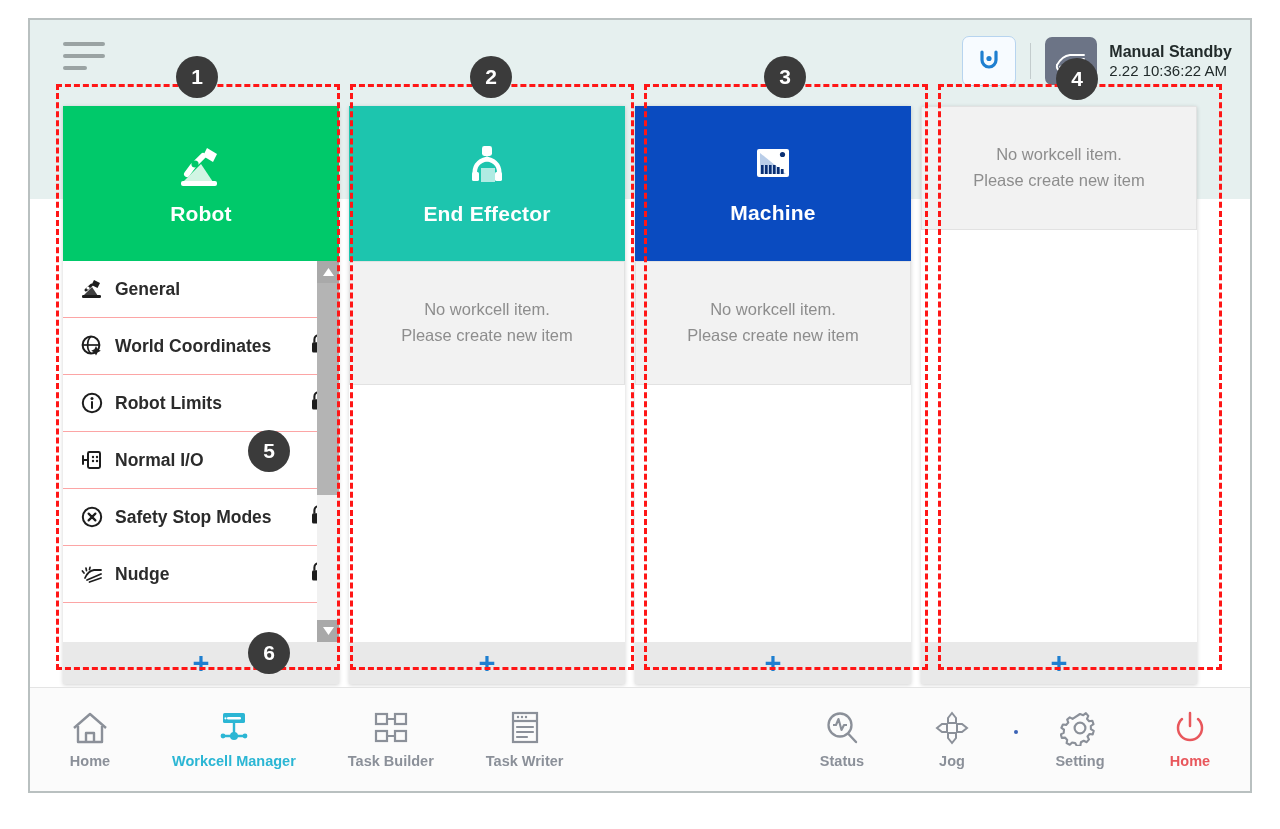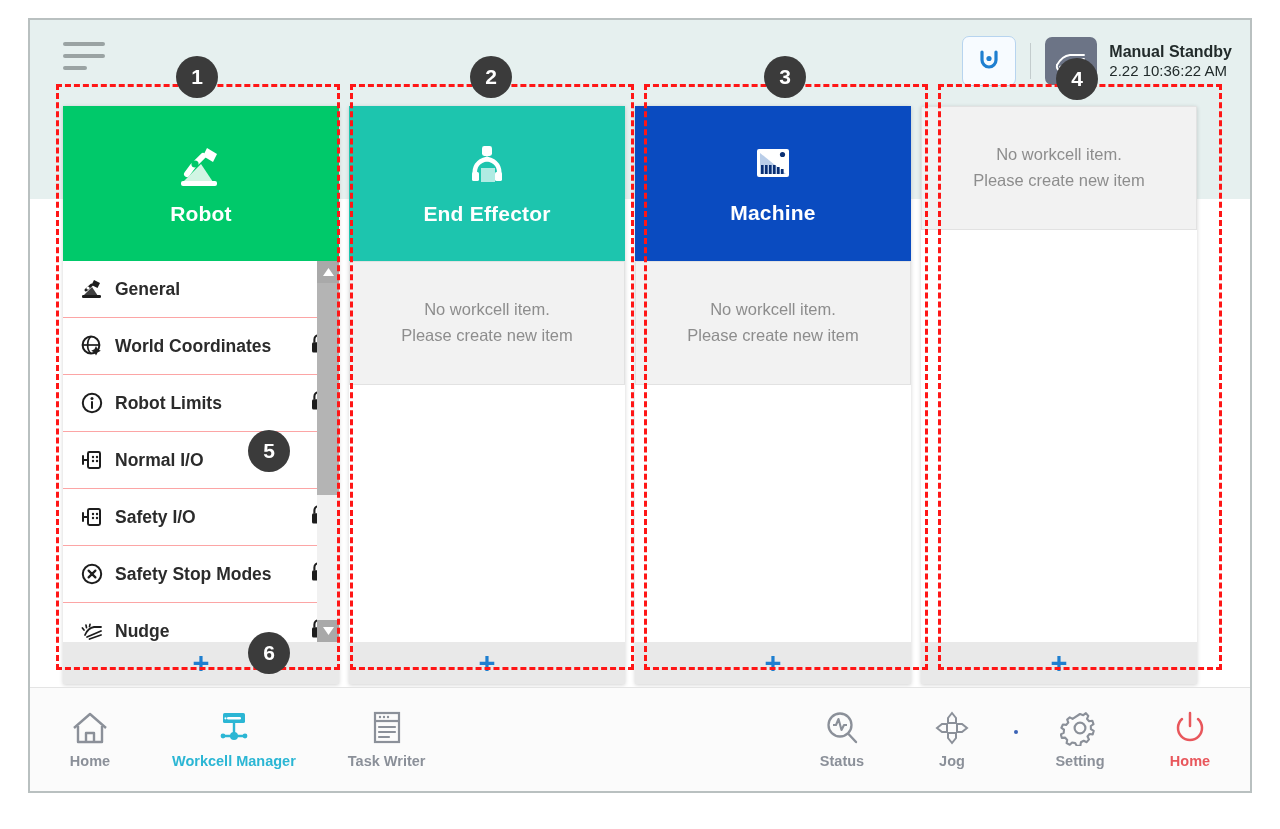--- a/index.html
+++ b/index.html
@@ -231,39 +231,20 @@
                 <circle cx="13" cy="9" r="1.2" fill="#1d1d1d"></circle>
                   <circle cx="13" cy="13" r="1.2" fill="#1d1d1d"></circle>
                 <circle cx="17" cy="9" r="1.2" fill="#1d1d1d"></circle>
                   <circle cx="17" cy="13" r="1.2" fill="#1d1d1d"></circle>
                 <path d="M8 12 H3 M3 8 V16" stroke="#1d1d1d" stroke-width="2" stroke-linecap="round"></path>
               </svg>
             </span>
             <span class="ltxt">Normal I/O</span>
           </div>
 
-          <div class="litem lock-far">
-            <span class="lico">
-              <svg width="24" height="24" viewBox="0 0 24 24">
-                <rect x="8" y="4" width="12" height="16" rx="1.4" fill="none" stroke="#1d1d1d" stroke-width="2"></rect>
-                <circle cx="13" cy="9" r="1.2" fill="#1d1d1d"></circle>
-                  <circle cx="13" cy="13" r="1.2" fill="#1d1d1d"></circle>
-                <circle cx="17" cy="9" r="1.2" fill="#1d1d1d"></circle>
-                  <circle cx="17" cy="13" r="1.2" fill="#1d1d1d"></circle>
-                <path d="M8 12 H3 M3 8 V16" stroke="#1d1d1d" stroke-width="2" stroke-linecap="round"></path>
-              </svg>
-            </span>
-            <span class="ltxt">Safety I/O</span>
-            <span class="llock">
-              <svg width="20" height="22" viewBox="0 0 20 22">
-                <path d="M5.4 9.5 V6.6 a4.6 4.6 0 0 1 9.2 0 V9.5" fill="none" stroke="#1d1d1d" stroke-width="2.1"></path>
-                <rect x="3" y="9.3" width="14" height="10.2" rx="1.6" fill="#1d1d1d"></rect>
-              </svg>
-            </span>
-          </div>
 
           <div class="litem">
             <span class="lico">
               <svg width="24" height="24" viewBox="0 0 24 24">
                 <circle cx="12" cy="12" r="9.2" fill="none" stroke="#1d1d1d" stroke-width="2"></circle>
                 <path d="M8.6 8.6 L15.4 15.4 M15.4 8.6 L8.6 15.4" stroke="#1d1d1d" stroke-width="2.2" stroke-linecap="round"></path>
               </svg>
             </span>
             <span class="ltxt">Safety Stop Modes</span>
             <span class="llock">
@@ -394,20 +375,30 @@
           <rect x="13" y="7" width="14" height="2.6" rx="1.3" fill="#ffffff"></rect>
           <circle cx="11.5" cy="8.3" r="1.1" fill="#ffffff"></circle>
           <path d="M20 13 V26 M9 26 H31" fill="none" stroke="#2bb6d4" stroke-width="2.4"></path>
           <circle cx="20" cy="26" r="4" fill="#2bb6d4"></circle>
           <circle cx="9" cy="26" r="2.4" fill="#2bb6d4"></circle>
           <circle cx="31" cy="26" r="2.4" fill="#2bb6d4"></circle>
         </svg>
         <span class="nlbl">Workcell Manager</span>
       </div>
 
+      <div class="nitem">
+        <svg width="40" height="36" viewBox="0 0 40 36">
+          <rect x="5" y="4" width="11" height="10" fill="none" stroke="#8b9099" stroke-width="2.2"></rect>
+          <rect x="24" y="4" width="11" height="10" fill="none" stroke="#8b9099" stroke-width="2.2"></rect>
+          <rect x="5" y="21" width="11" height="10" fill="none" stroke="#8b9099" stroke-width="2.2"></rect>
+          <rect x="24" y="21" width="11" height="10" fill="none" stroke="#8b9099" stroke-width="2.2"></rect>
+          <path d="M16 9 H24 M16 26 H24" stroke="#8b9099" stroke-width="2.2"></path>
+        </svg>
+        <span class="nlbl">Task Builder</span>
+      </div>
 
       <div class="nitem">
         <svg width="40" height="36" viewBox="0 0 40 36">
           <rect x="8" y="3" width="24" height="29" fill="none" stroke="#8b9099" stroke-width="2.2"></rect>
           <path d="M8 11 H32" stroke="#8b9099" stroke-width="2.2"></path>
           <circle cx="13" cy="7" r="1.2" fill="#8b9099"></circle>
             <circle cx="17" cy="7" r="1.2" fill="#8b9099"></circle>
           <circle cx="21" cy="7" r="1.2" fill="#8b9099"></circle>
           <path d="M12 17 H28 M12 22 H28 M12 27 H22" stroke="#8b9099" stroke-width="2.2" stroke-linecap="round"></path>
         </svg>

